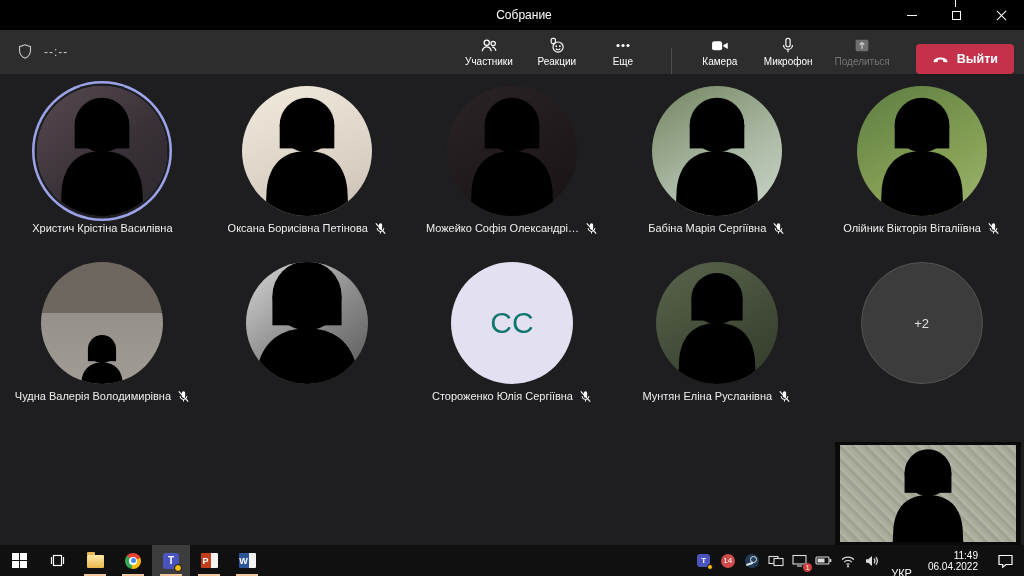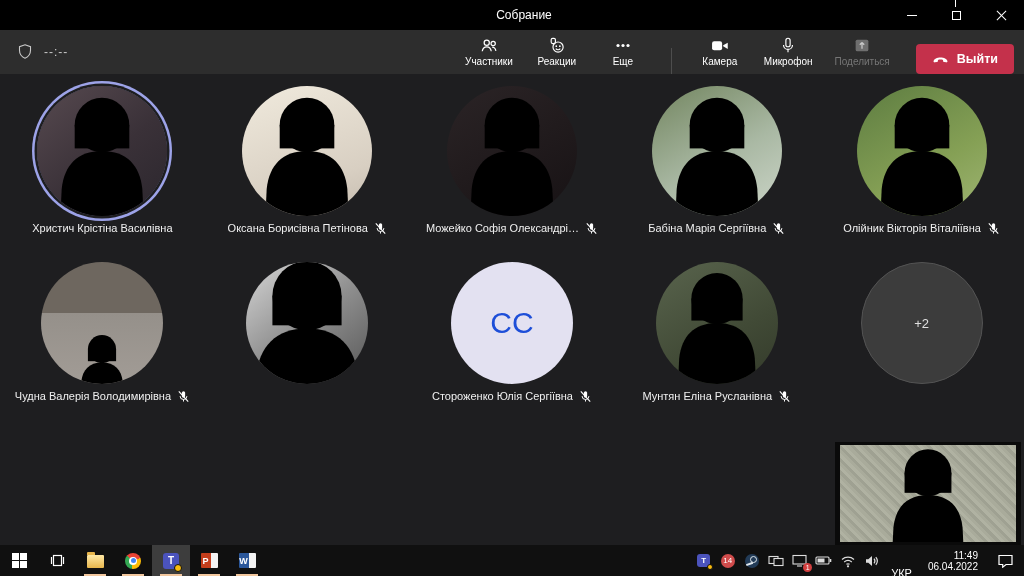--- a/index.html
+++ b/index.html
@@ -42,21 +42,21 @@
   .row2 .avatar { width:122px; height:122px; }
   .tile.speaking .avatar { overflow:hidden; }
   .tile.speaking .avatar-wrap { border-radius:50%; box-shadow:0 0 0 2.5px #1e1e20, 0 0 0 5px #9da3e8; }
   .avatar-wrap { border-radius:50%; }
   .name-row { margin-top:6px; display:flex; align-items:flex-start; gap:6px; height:16px; }
   .name { color:#f0f0f0; font-size:11px; white-space:nowrap; }
   .mic-muted { display:flex; }
 
   
   .avatar.initials { background:#e3e1f1; display:flex; align-items:center; justify-content:center; }
-  .avatar.initials span { color:#1d4ed8; font-size:30px; }
+  .avatar.initials span { color:#0f766e; font-size:30px; }
   .avatar.overflow { background:#3c3c3c; border:1px solid #535353; display:flex; align-items:center; justify-content:center; }
   .avatar.overflow span { color:#e0e0e0; font-size:13px; }
 
   
   .person { position:absolute; left:0; top:0; width:100%; height:100%; }
   .av0 { background:linear-gradient(140deg,#574a50 0%,#3a3138 55%,#2b262d 100%); }
   .av1 { background:linear-gradient(160deg,#f0eadd 0%,#d8cfc2 70%,#c4bbae 100%); }
   .av2 { background:linear-gradient(150deg,#2b2426 0%,#171214 100%); }
   .av3 { background:linear-gradient(150deg,#72855f 0%,#a9b8a3 55%,#cdd6c9 100%); }
   .av4 { background:linear-gradient(150deg,#5d7c41 0%,#85a055 60%,#9fb573 100%); }

